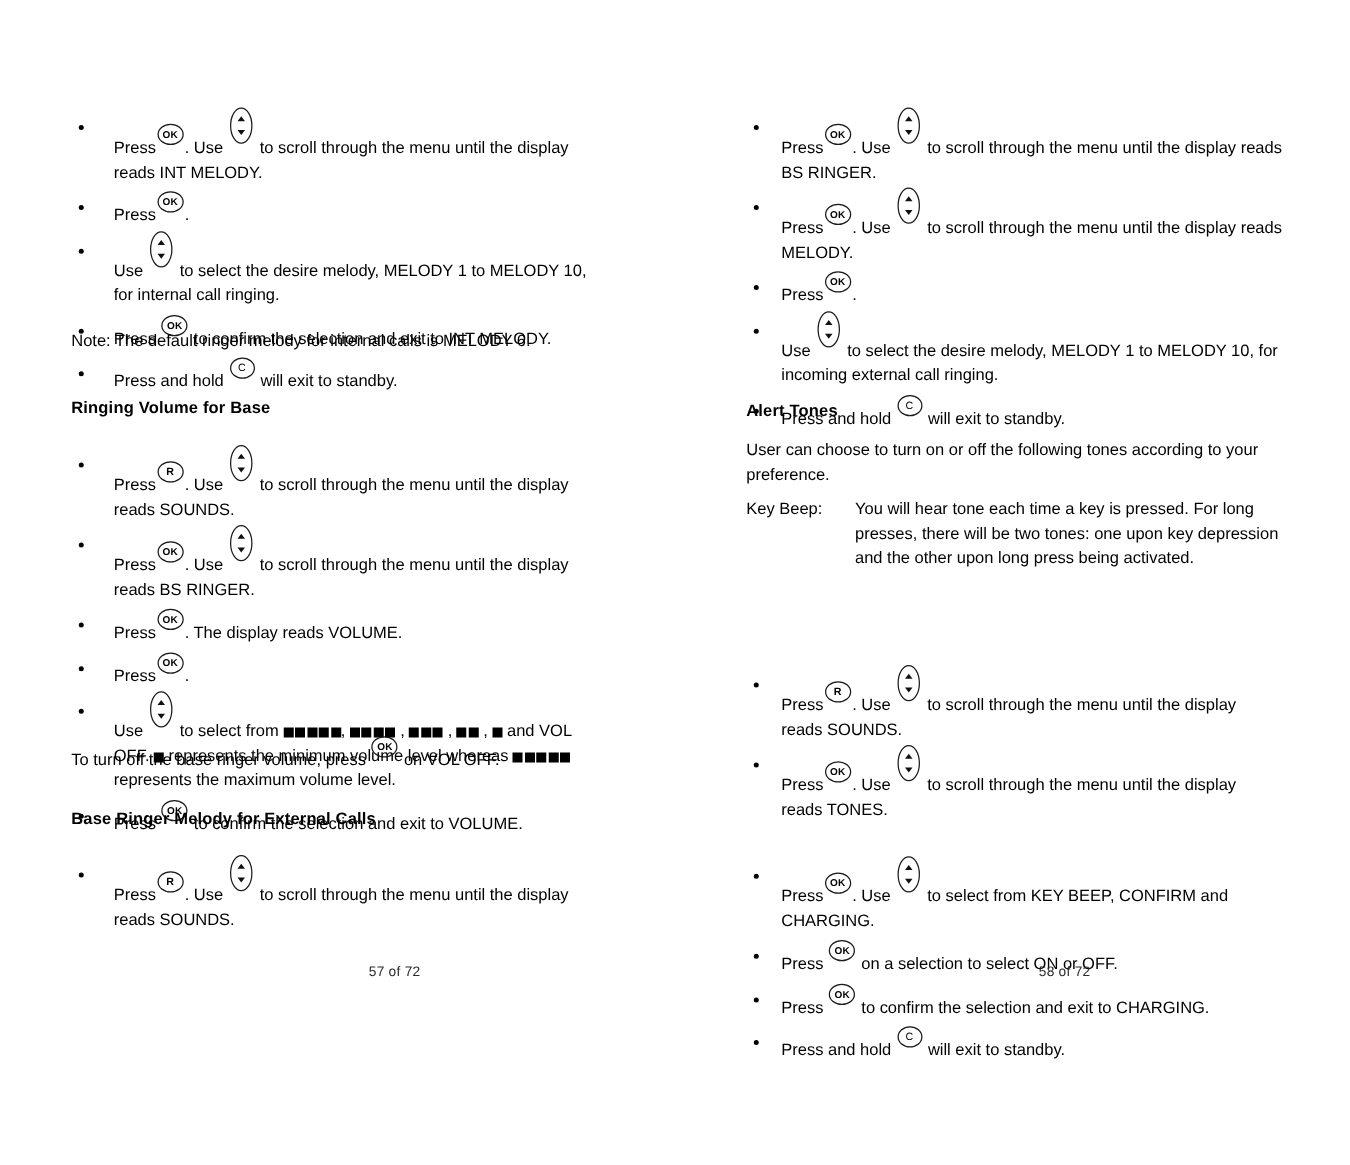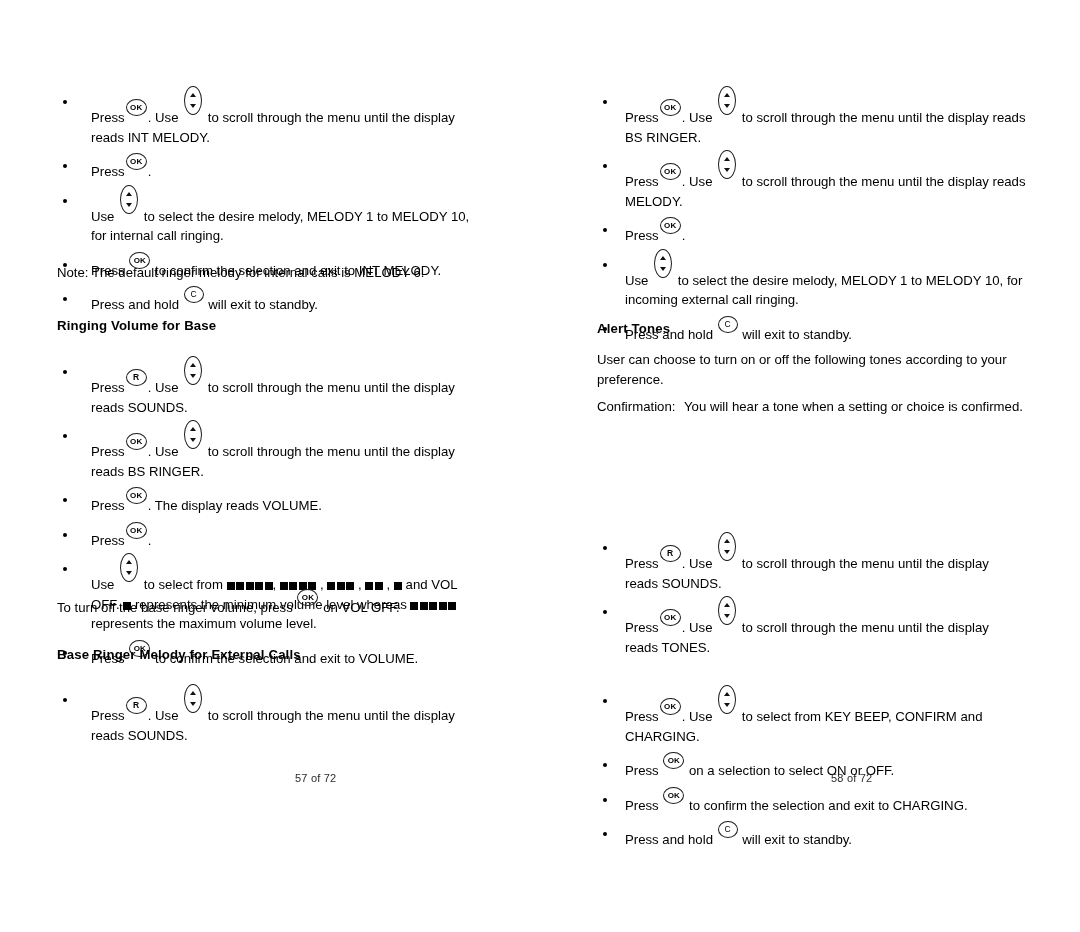--- a/index.html
+++ b/index.html
@@ -268,22 +268,22 @@
           <span class="bullet-text">Press and hold <span class="key key-round k-c">C</span> will exit to standby.</span>
         </div>
       </div>
 
     <div class="heading" style="top:319px; left:0px;">Alert Tones</div>
 
     <div class="para" style="top:350px; left:0px; width:432px;">User can choose to turn on or off the following tones according to your preference.</div>
 
     <div class="deflist" style="top:397px; left:0px; width:428px;">
         <div class="defrow">
-          <span class="defterm">Confirmation:</span>
-          <span class="defdesc">You will hear a tone when a setting or choice is confirmed.</span>
+          <span class="defterm">Key Beep:</span>
+          <span class="defdesc">You will hear tone each time a key is pressed. For long presses, there will be two tones: one upon key depression and the other upon long press being activated.</span>
         </div>
       </div>
 
     <div class="bullet-row" style="top:541px; left:6px; width:420px;">
         <div class="bullet-row" style="position: relative; margin-bottom: 12px;">
           <span class="bullet-dot"></span>
           <span class="bullet-text">Press<span class="key key-round k-r">R</span>. Use <span class="key key-scroll"><span class="arw arw-up"></span><span class="arw arw-dn"></span></span> to scroll through the menu until the display reads SOUNDS.</span>
         </div>
         <div class="bullet-row" style="position: relative; margin-bottom: 12px;">
           <span class="bullet-dot"></span>

